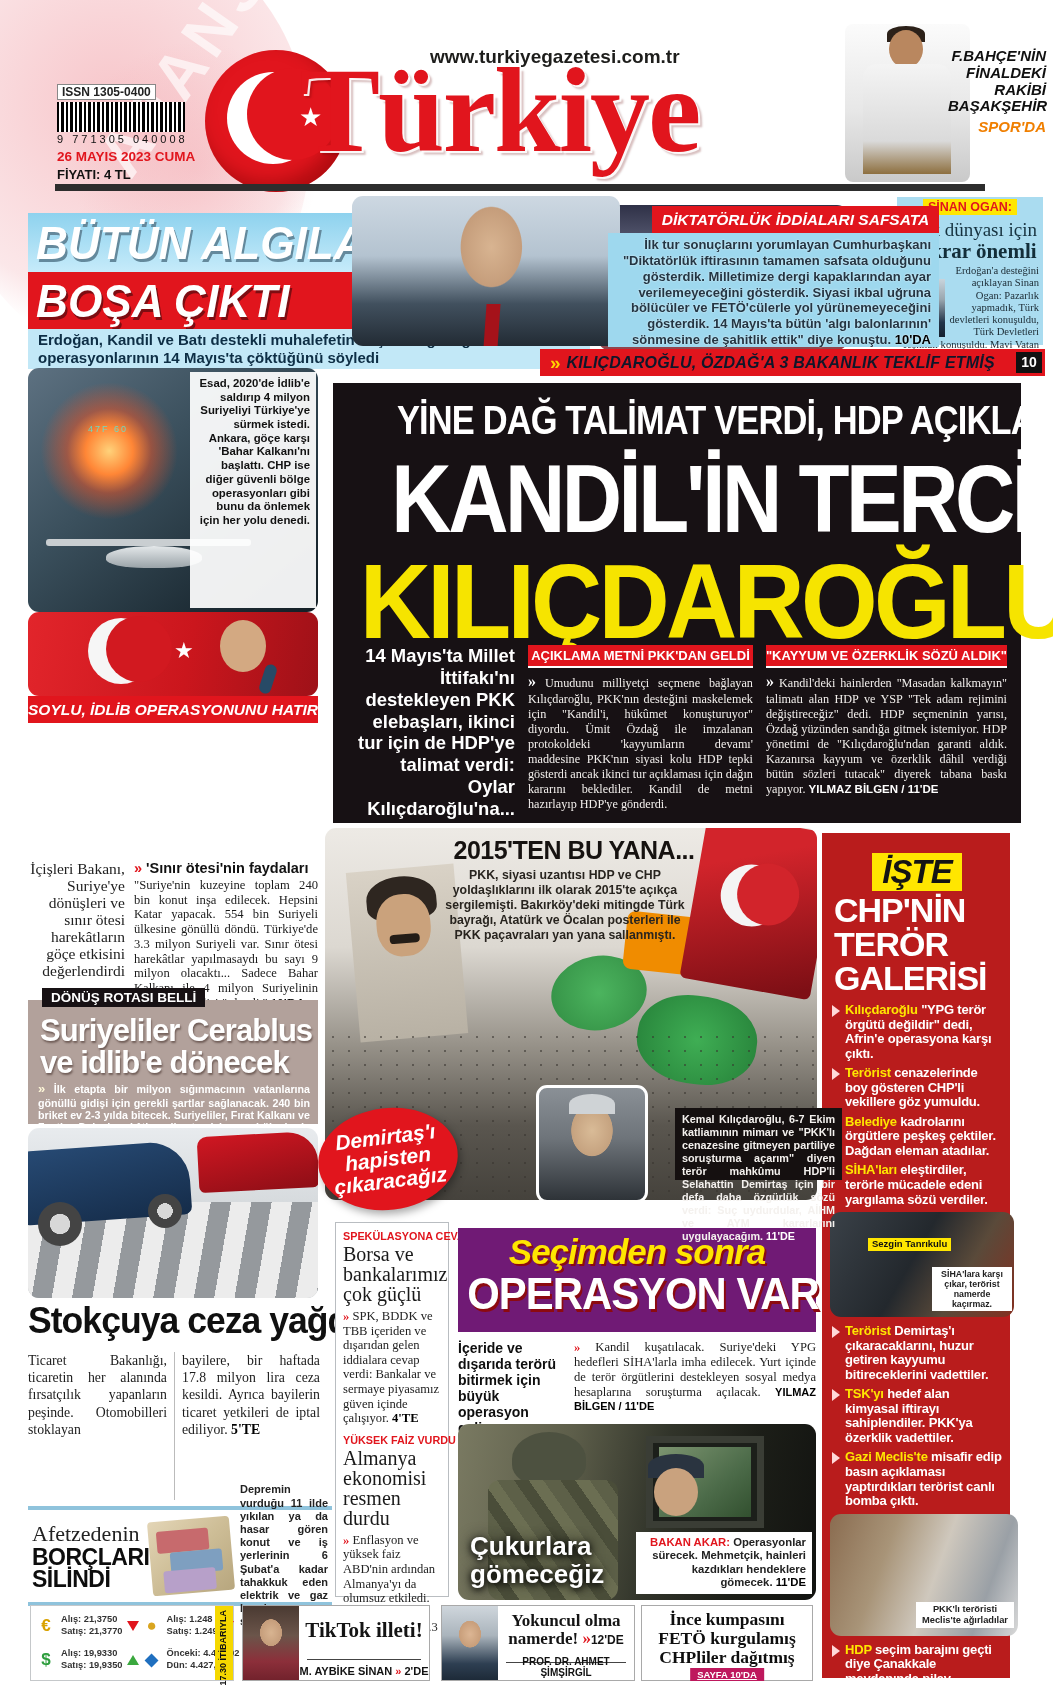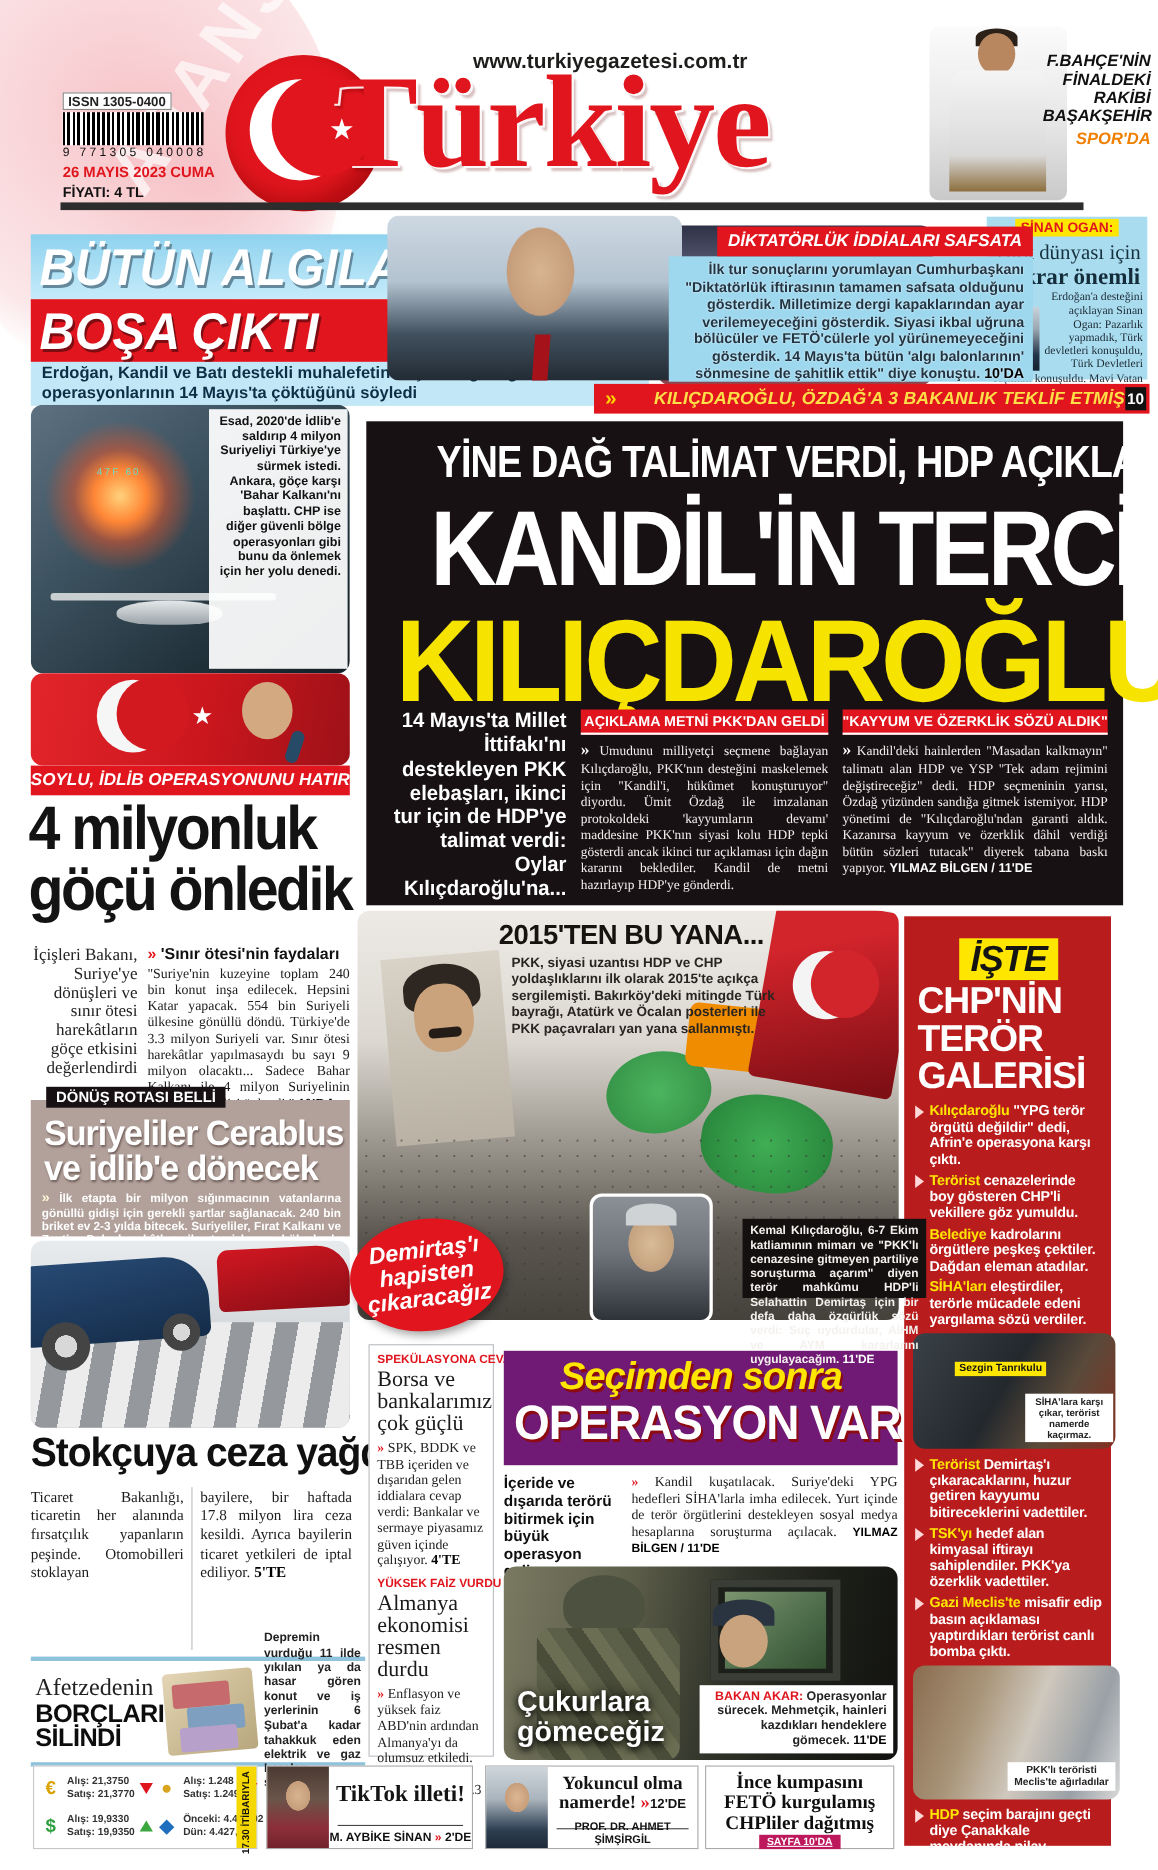--- a/index.html
+++ b/index.html
@@ -49,21 +49,21 @@
   .auditorium{left:598px;top:205px;width:250px;height:145px;z-index:1;
      background:linear-gradient(180deg,#2f3147 0%,#5a5d75 28%,#9aa0b5 48%,#733b42 72%,#93454d 100%);}
   .dikt-label{left:652px;top:206px;width:287px;height:27px;background:#e1151d;z-index:4;color:#fff;font-weight:bold;
               font-style:italic;font-size:15.5px;text-align:center;line-height:27px;}
   .dikt-body{left:608px;top:233px;width:331px;height:114px;background:#9ed8ee;z-index:3;color:#233543;
              font-weight:bold;font-size:13px;line-height:1.22;text-align:right;padding:4px 8px;box-sizing:border-box;
              text-shadow:0 0 2px rgba(255,255,255,.8);}
   .ref-b{font-weight:bold;color:#000;}
   .ticker{left:540px;top:349px;width:505px;height:27px;background:#e1151d;z-index:4;display:flex;align-items:center;}
   .ticker .arr{color:#ffd400;font-weight:bold;font-size:19px;margin:0 6px 0 10px;}
-  .ticker .txt{color:#fde047;font-weight:bold;font-style:italic;font-size:16px;white-space:nowrap;letter-spacing:.2px;flex:1;margin-left:28px;}
+  .ticker .txt{color:#0f172a;font-weight:bold;font-style:italic;font-size:16px;white-space:nowrap;letter-spacing:.2px;flex:1;}
   .ticker .pg{background:#111;color:#fff;font-weight:bold;font-size:14px;width:26px;height:21px;text-align:center;line-height:21px;margin-right:3px;}
   .sinan{left:897px;top:197px;width:146px;height:148px;background:#aadcf0;}
   .sinan-label{position:absolute;left:50%;top:2px;transform:translateX(-50%);background:#ffe600;color:#e1151d;
                font-weight:bold;font-size:12.5px;padding:1px 5px;white-space:nowrap;}
   .sinan-h1{position:absolute;left:0;right:0;top:22px;text-align:center;font-family:"Liberation Serif",serif;font-size:19px;color:#16323f;}
   .sinan-h2{position:absolute;left:0;right:0;top:42px;text-align:center;font-family:"Liberation Serif",serif;font-weight:bold;font-size:21px;color:#132e3a;}
   .sinan-body{position:absolute;left:4px;right:4px;top:68px;bottom:2px;font-family:"Liberation Serif",serif;
               font-size:10.6px;line-height:1.16;text-align:right;color:#1b2a33;}
   .sinan-ph{float:left;width:44px;height:58px;margin:14px 4px 0 0;background:linear-gradient(180deg,#c8d4dc 0%,#9aa7b0 35%,#23354a 75%,#14202e 100%);}
   
@@ -140,21 +140,21 @@
   .bb-label{background:#e1151d;color:#fff;font-weight:bold;font-size:13px;text-align:center;line-height:21px;height:21px;white-space:nowrap;border-bottom:2px solid #fff;}
   .bb-text{margin-top:4px;color:#f2efec;font-family:"Liberation Serif",serif;font-size:12.2px;line-height:1.23;text-align:justify;}
   .bb-by{color:#fff;font-weight:bold;font-family:"Liberation Sans",sans-serif;font-size:11.5px;}
   .arr-bb{color:#fff;font-weight:bold;font-size:16px;}
   
   .miting{left:325px;top:828px;width:492px;height:372px;
      background:linear-gradient(180deg,#edeae5 0%,#dcd8d1 32%,#98938a 58%,#5a564f 80%,#45423c 100%);}
   .miting:after{content:"";position:absolute;left:0;right:0;bottom:0;height:46%;
      background:radial-gradient(circle 3px at 8px 8px,#37332e 40%,transparent 42%) 0 0/16px 14px;opacity:.55;}
   .mt-title{position:absolute;left:118px;top:8px;width:262px;text-align:center;font-size:25px;font-weight:bold;color:#161210;letter-spacing:-.5px;z-index:2;}
-  .mt-body{position:absolute;left:140px;top:40px;width:248px;text-align:left;font-size:12.3px;font-weight:bold;color:#28241f;line-height:1.22;z-index:2;}
+  .mt-body{position:absolute;left:116px;top:40px;width:248px;text-align:center;font-size:12.3px;font-weight:bold;color:#28241f;line-height:1.22;z-index:2;}
   .mt-redflag{position:absolute;right:-8px;top:-6px;width:132px;height:168px;background:linear-gradient(160deg,#d2242b 25%,#7e0f15 95%);transform:rotate(10deg);border-radius:6px;z-index:1;}
   .mt-redflag .cw{position:absolute;left:26px;top:44px;width:62px;height:62px;border-radius:50%;background:#f4f4f4;}
   .mt-redflag .cr{position:absolute;left:42px;top:40px;width:62px;height:62px;border-radius:50%;background:#d2242b;}
   .mt-poster{position:absolute;left:28px;top:40px;width:108px;height:170px;background:linear-gradient(180deg,#d9d2c6,#b8b1a4);transform:rotate(-5deg);}
   .mt-poster .hair{position:absolute;left:18px;top:8px;width:70px;height:44px;border-radius:50% 50% 30% 30%;background:#2e2620;}
   .mt-poster .face{position:absolute;left:26px;top:26px;width:54px;height:62px;border-radius:45%;background:#caa27c;}
   .mt-poster .mus{position:absolute;left:38px;top:66px;width:30px;height:9px;border-radius:4px;background:#241d17;}
   .mt-green1{position:absolute;left:226px;top:128px;width:96px;height:74px;border-radius:50%;background:radial-gradient(circle,#46b45a,#2a8a3d);transform:rotate(-10deg);opacity:.95;}
   .mt-green2{position:absolute;right:60px;top:168px;width:120px;height:88px;border-radius:46%;background:radial-gradient(circle,#3fae54,#257f38);transform:rotate(8deg);}
   .mt-orange{position:absolute;left:300px;top:86px;width:70px;height:58px;background:#f08c00;border-radius:8px;transform:rotate(6deg);}
@@ -300,24 +300,20 @@
   <div class="abs drone-note">Esad, 2020'de İdlib'e saldırıp 4 milyon Suriyeliyi Türkiye'ye sürmek istedi. Ankara, göçe karşı 'Bahar Kalkanı'nı başlattı. CHP ise diğer güvenli bölge operasyonları gibi bunu da önlemek için her yolu denedi.</div>
 
   <div class="abs flagph ph">
     <div class="fl-cw"></div>
     <div class="fl-cr"></div>
     <div class="fl-st">★</div>
     <div class="soylu-face"></div>
     <div class="soylu-mic"></div>
   </div>
   <div class="abs soylu-label">SOYLU, İDLİB OPERASYONUNU HATIRLATTI</div>
-  <div class="abs soylu-head">
-    <span>4 milyonluk</span><br>
-    <span>göçü önledik</span>
-  </div>
   <div class="abs soylu-row">
     <div class="soylu-deck">İçişleri Bakanı, Suriye'ye dönüşleri ve sınır ötesi harekâtların göçe etkisini değerlendirdi</div>
     <div class="soylu-q">
       <div class="subhead">
         <span class="arr-red">»</span>
         <span>'Sınır ötesi'nin faydaları</span>
       </div>
       <div class="quote">
         <span>"Suriye'nin kuzeyine toplam 240 bin konut inşa edilecek. Hepsini Katar yapacak. 554 bin Suriyeli ülkesine gönüllü döndü. Türkiye'de 3.3 milyon Suriyeli var. Sınır ötesi harekâtlar yapılmasaydı bu sayı 9 milyon olacaktı... Sadece Bahar Kalkanı ile 4 milyon Suriyelinin Türkiye'ye gelişi önlendi."</span>
         <span class="ref-b">10'DA</span>

